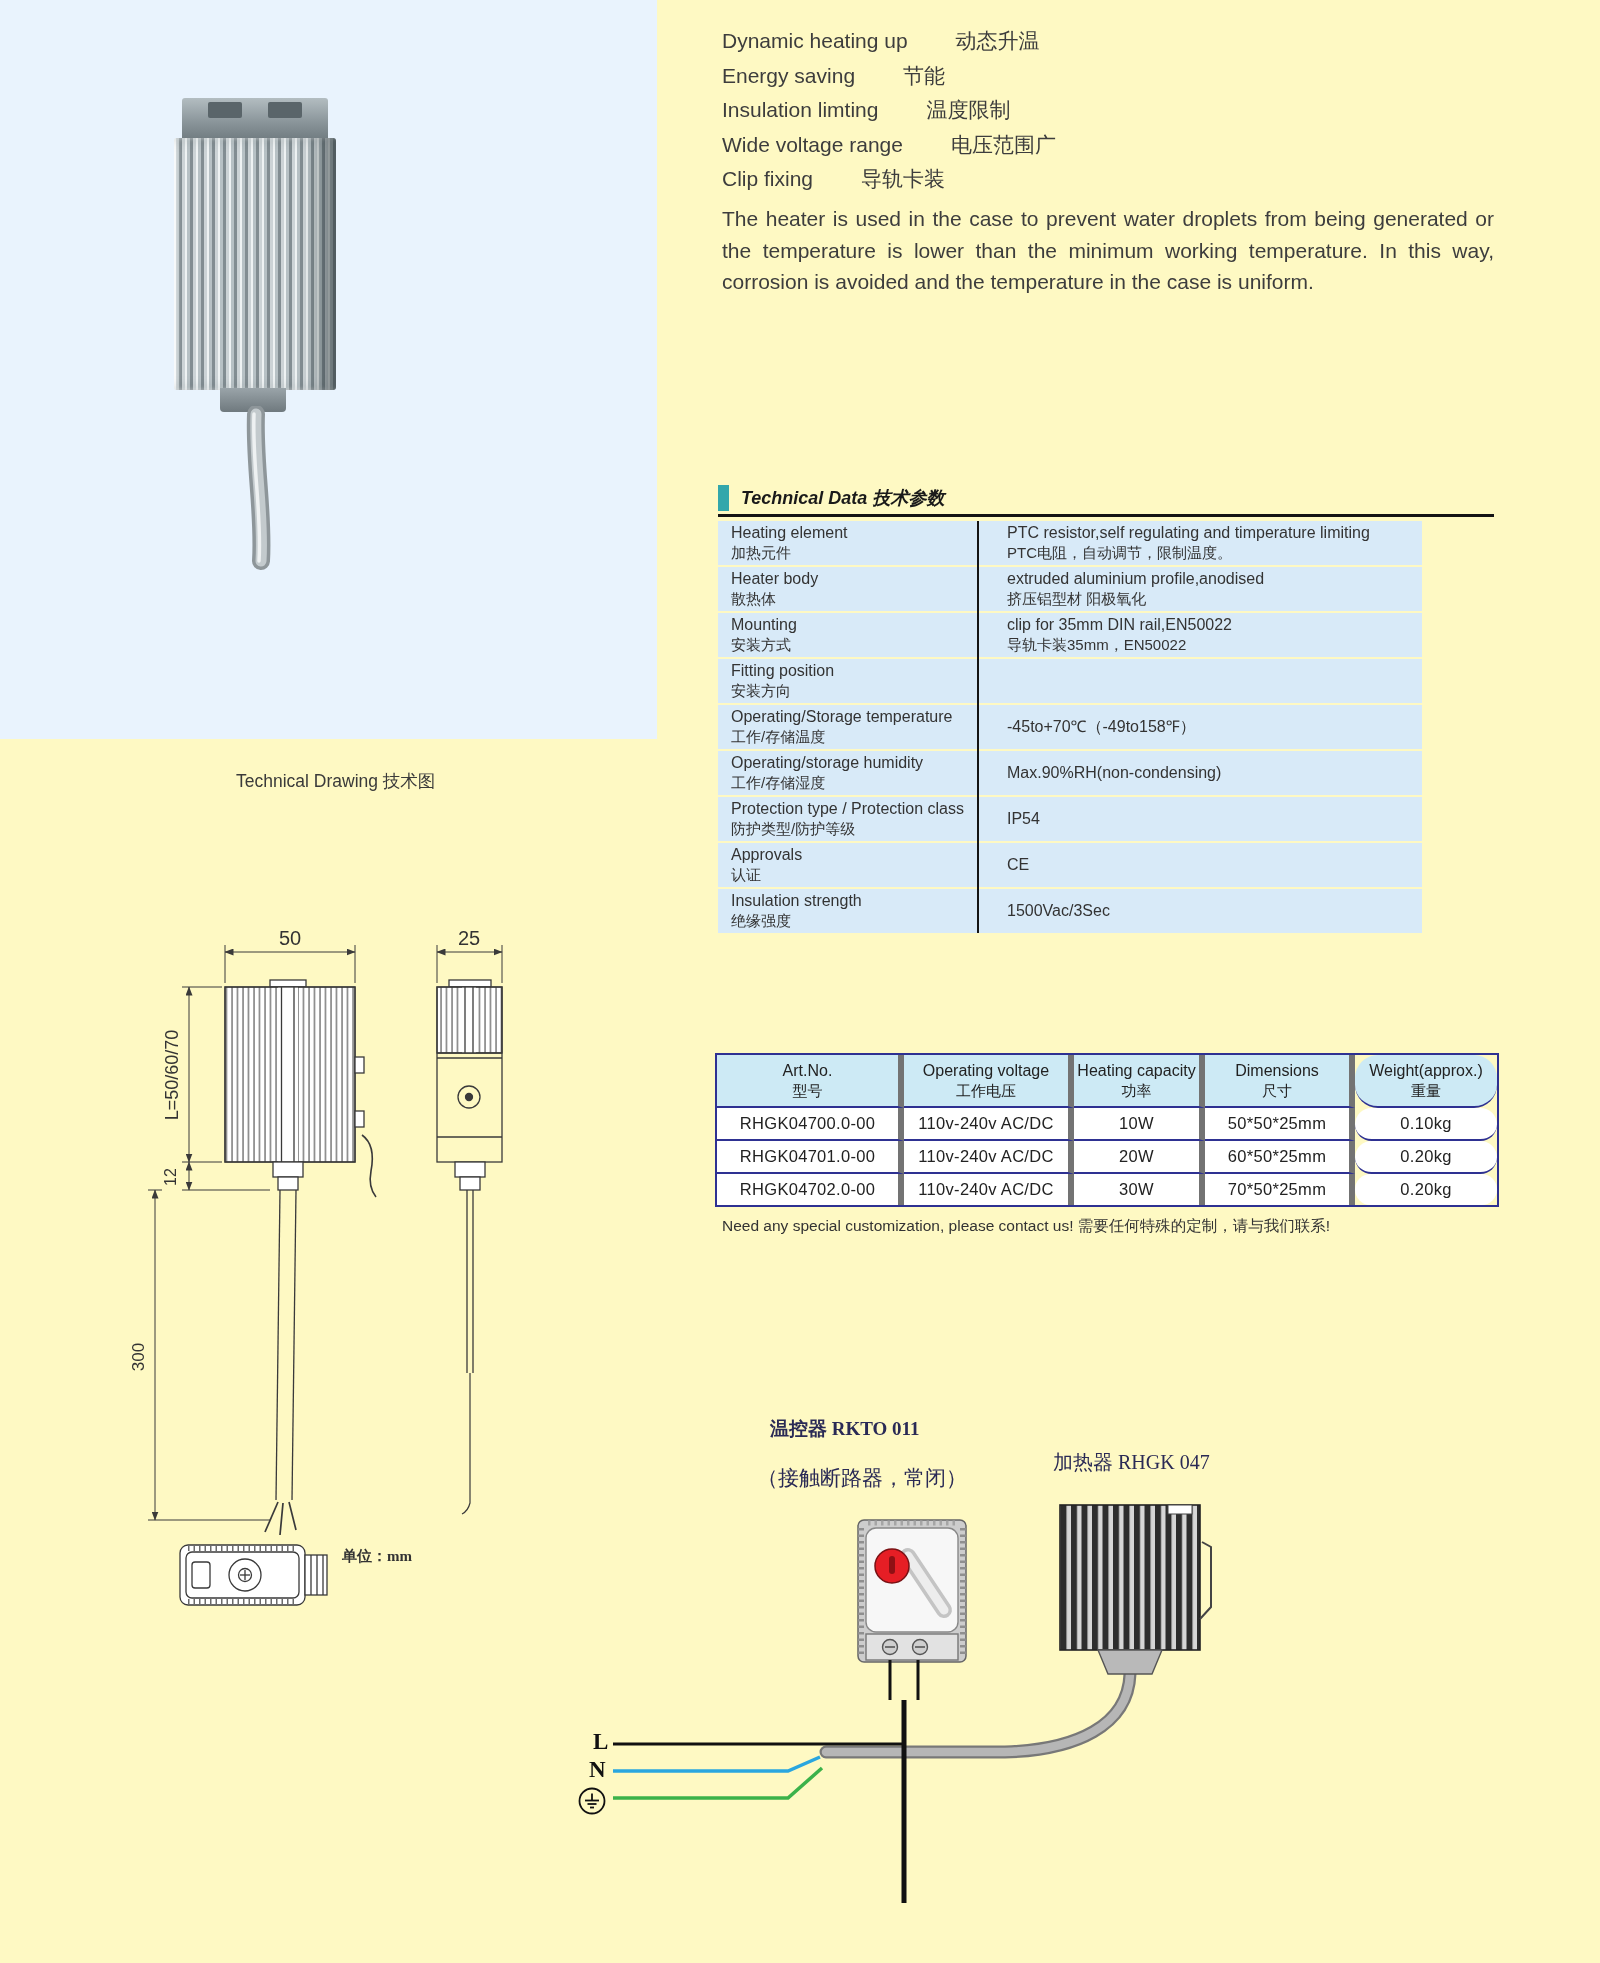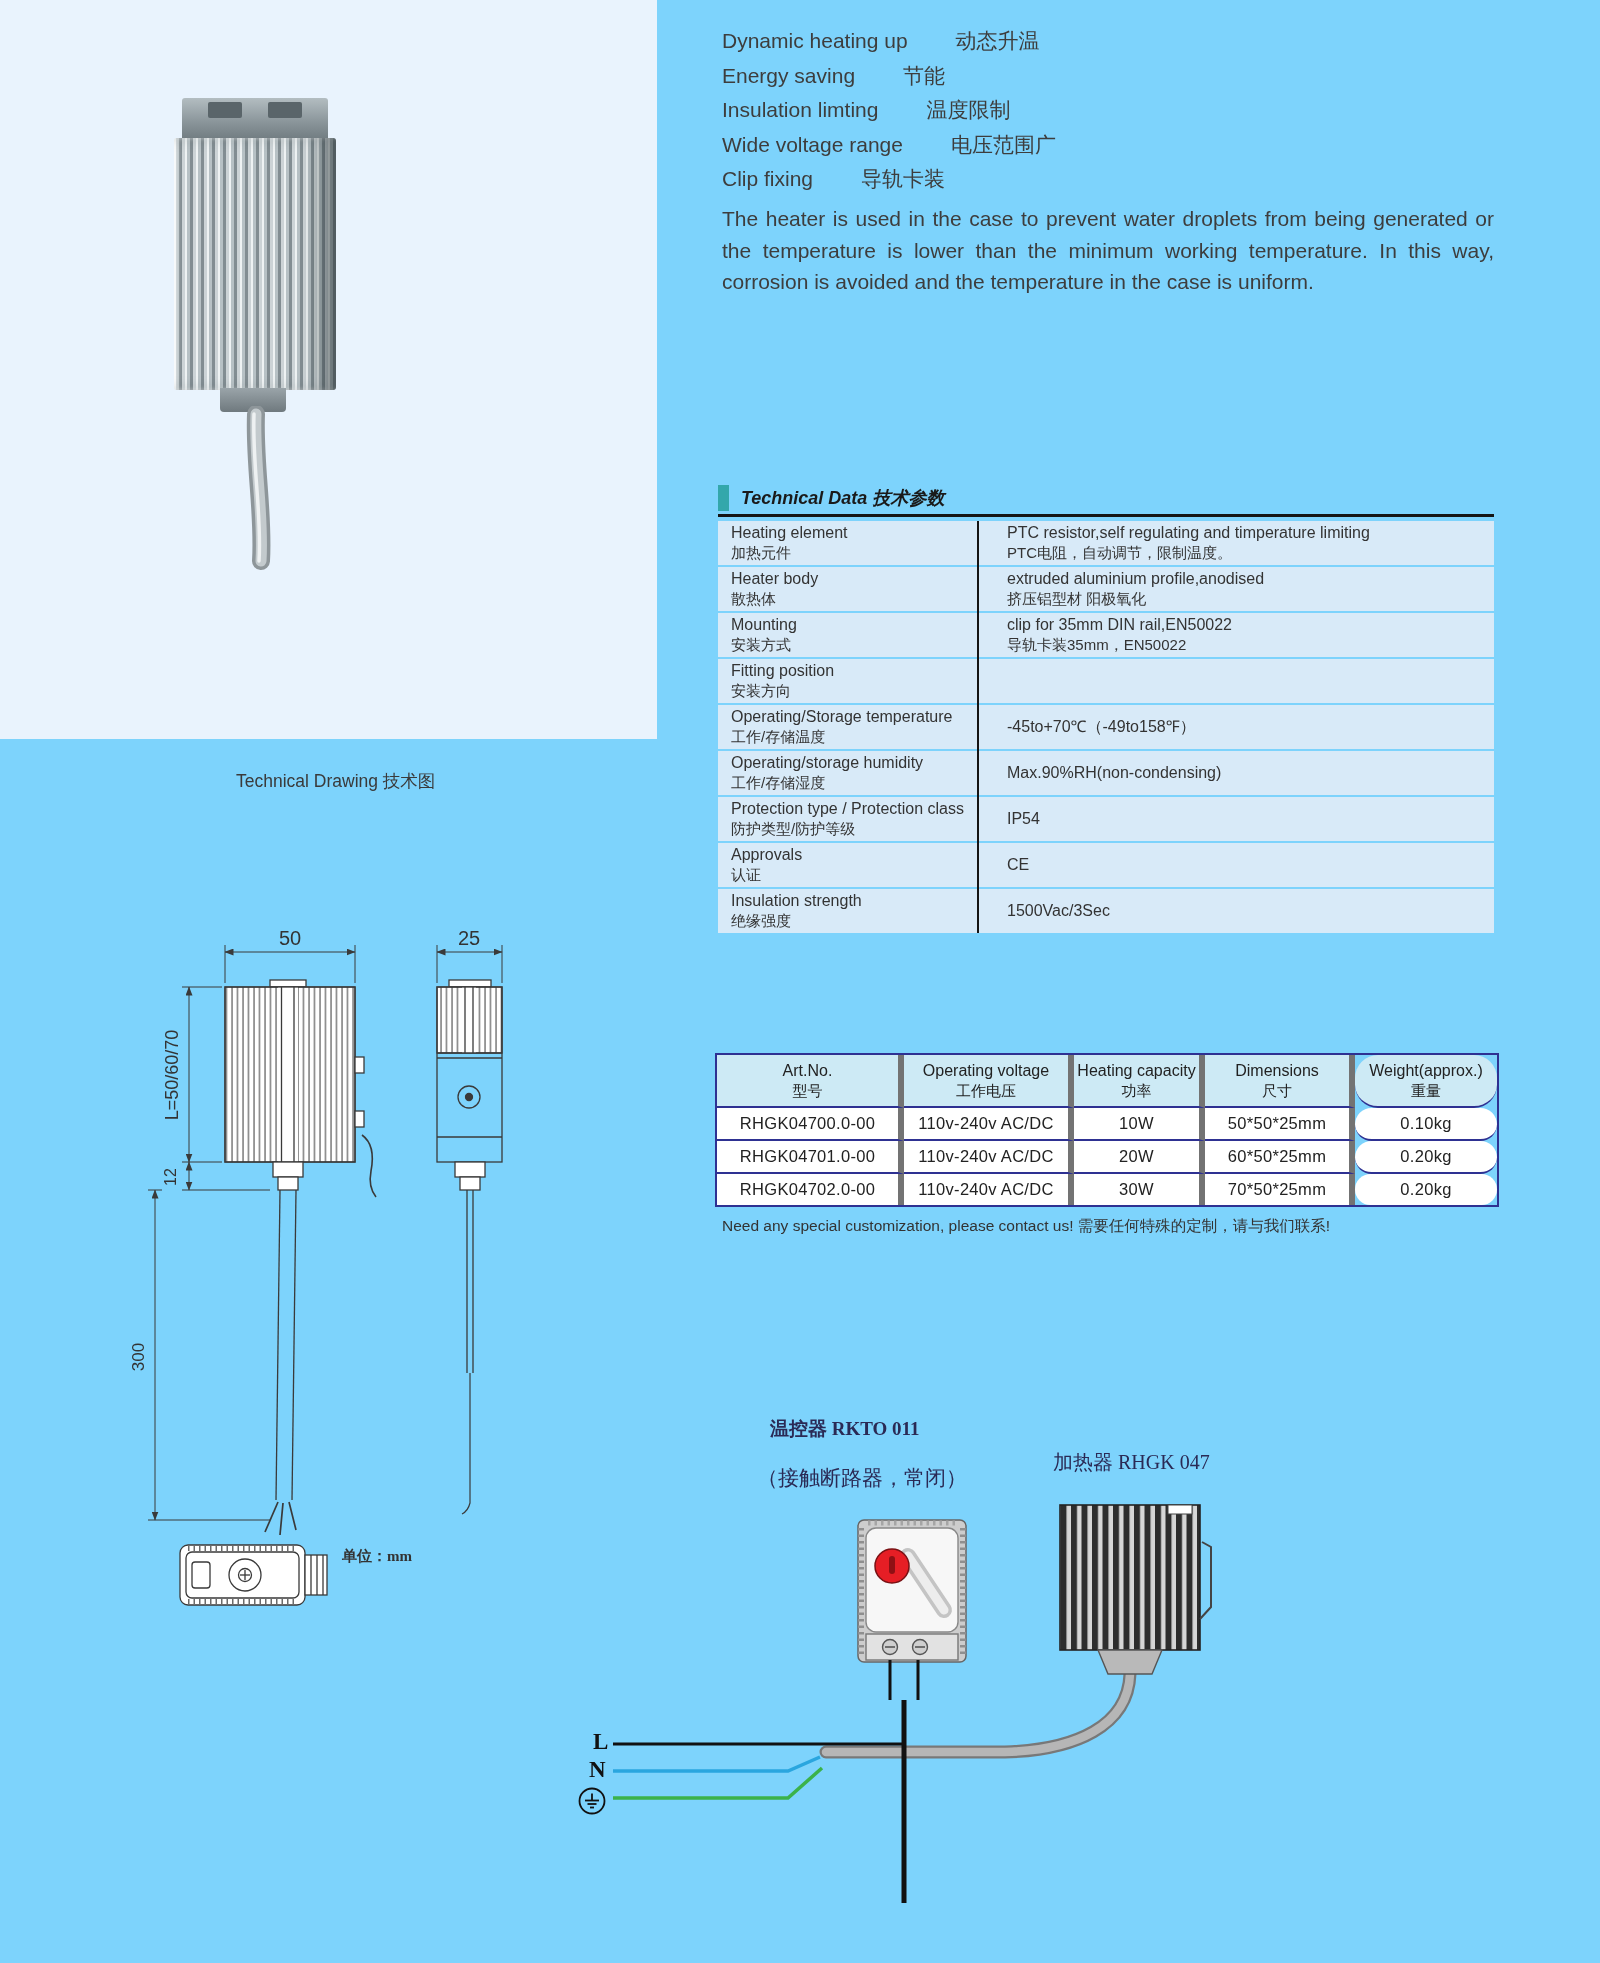--- a/index.html
+++ b/index.html
@@ -1,16 +1,16 @@
 <!DOCTYPE html>
 <html><head>
 <meta charset="utf-8">
 <style>
   html,body{margin:0;padding:0;background:#fff;}
-  #page{position:relative;width:1600px;height:1963px;background:#7dd3fc;overflow:hidden;
+  #page{position:relative;width:1600px;height:1963px;background:#fef9c3;overflow:hidden;
         font-family:"Liberation Sans", sans-serif;color:#3d3d3d;}
 
   
   .photo-panel{position:absolute;left:0;top:0;width:657px;height:739px;background:#e9f3fd;}
   .product{position:absolute;left:168px;top:88px;width:200px;height:390px;}
   .p-cap{position:absolute;left:14px;top:10px;width:146px;height:44px;border-radius:3px;
          background:linear-gradient(180deg,#b3bdc1 0%,#8a959a 55%,#6d787d 100%);}
   .p-notch{position:absolute;top:4px;width:34px;height:16px;background:#5a656a;border-radius:2px;}
   .p-notch.n1{left:26px}.p-notch.n2{left:86px}
   .p-body{position:absolute;left:6px;top:50px;width:162px;height:252px;border-radius:3px;
@@ -28,21 +28,21 @@
   
   .description{position:absolute;left:722px;top:203px;width:772px;font-size:21px;
                line-height:31.5px;text-align:justify;}
   .description .zh{line-height:33px;}
 
   
   .td-header{position:absolute;left:718px;top:485px;width:776px;display:flex;align-items:center;}
   .td-marker{width:11px;height:26px;background:#33a7ab;}
   .td-title{margin-left:12px;font-size:18px;font-weight:bold;color:#1a1a1a;font-style:italic;}
   .td-topline{position:absolute;left:718px;top:514px;width:776px;height:3px;background:#141414;}
-  .spec-table{position:absolute;left:718px;top:521px;width:776px;}
+  .spec-table{position:absolute;left:718px;top:521px;width:704px;}
   .spec-row{display:flex;background:#d8eaf8;height:44px;margin-bottom:2px;}
   .sl{width:259px;padding-left:13px;display:flex;flex-direction:column;justify-content:center;
       font-size:16px;line-height:20px;color:#333;}
   .sl .zh{font-size:15px;}
   .sl .en{white-space:nowrap;}
   .sv{flex:1;padding-left:17px;display:flex;flex-direction:column;justify-content:center;
       font-size:16px;line-height:20px;color:#333;}
   .sv .zh{font-size:15px;}
   .spec-divider{position:absolute;left:259px;top:0;width:2px;height:412px;background:#141414;}
 

